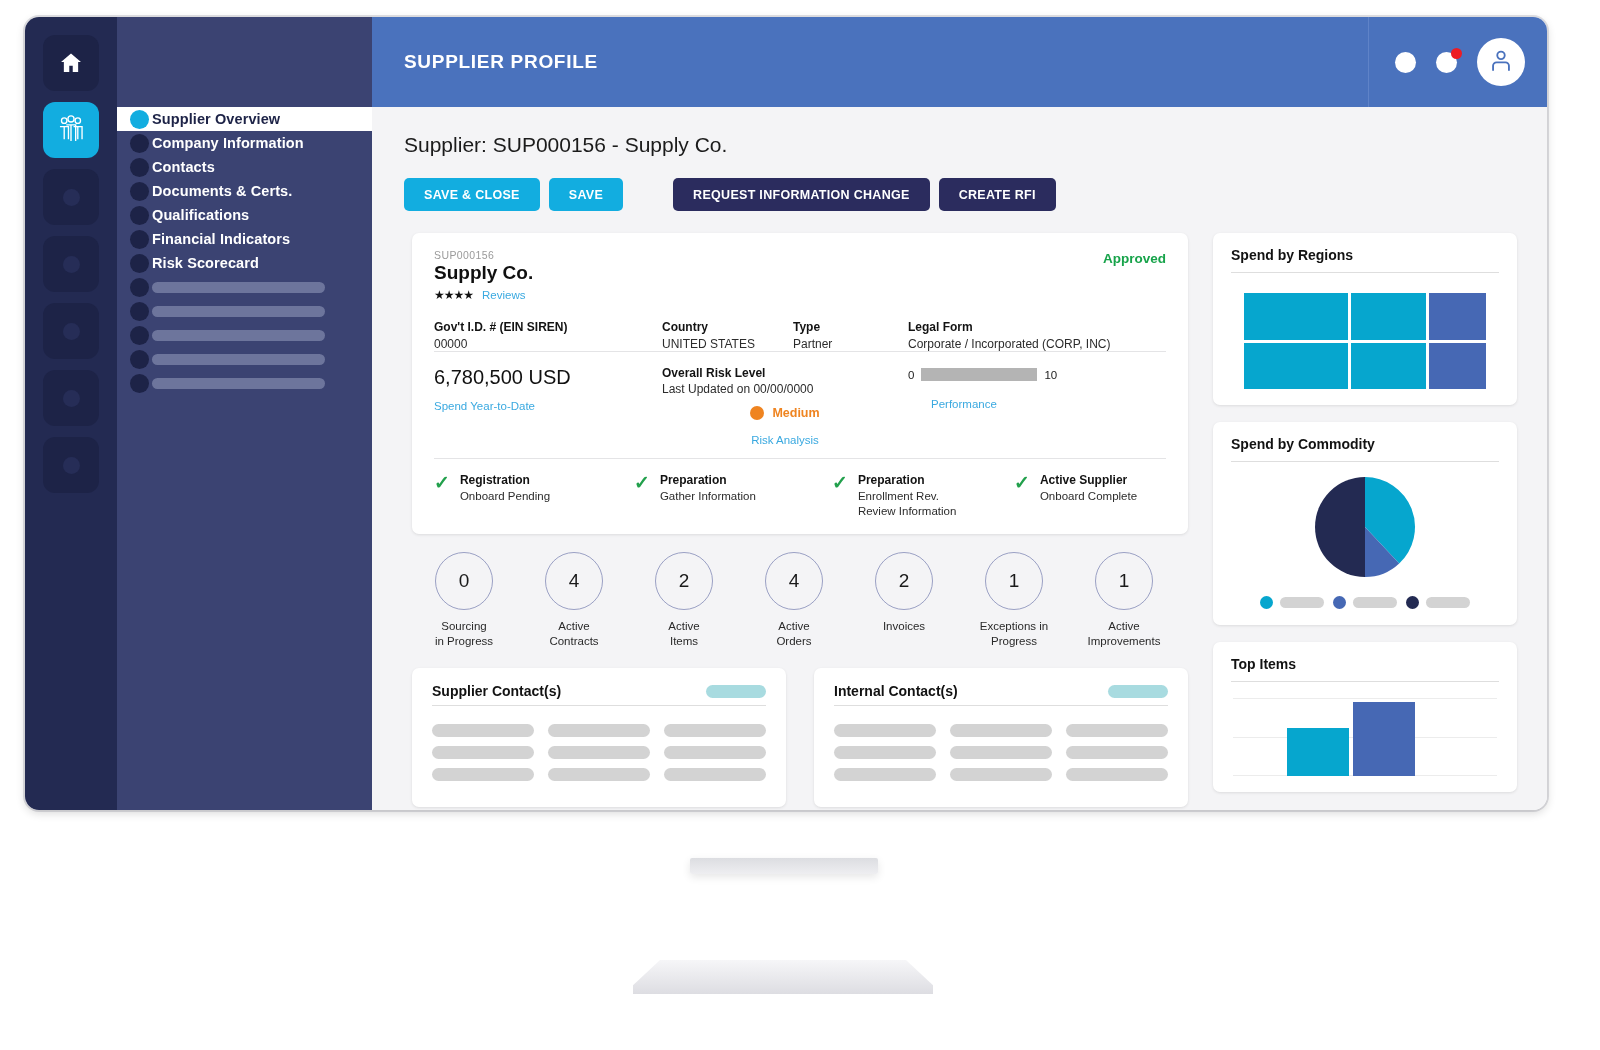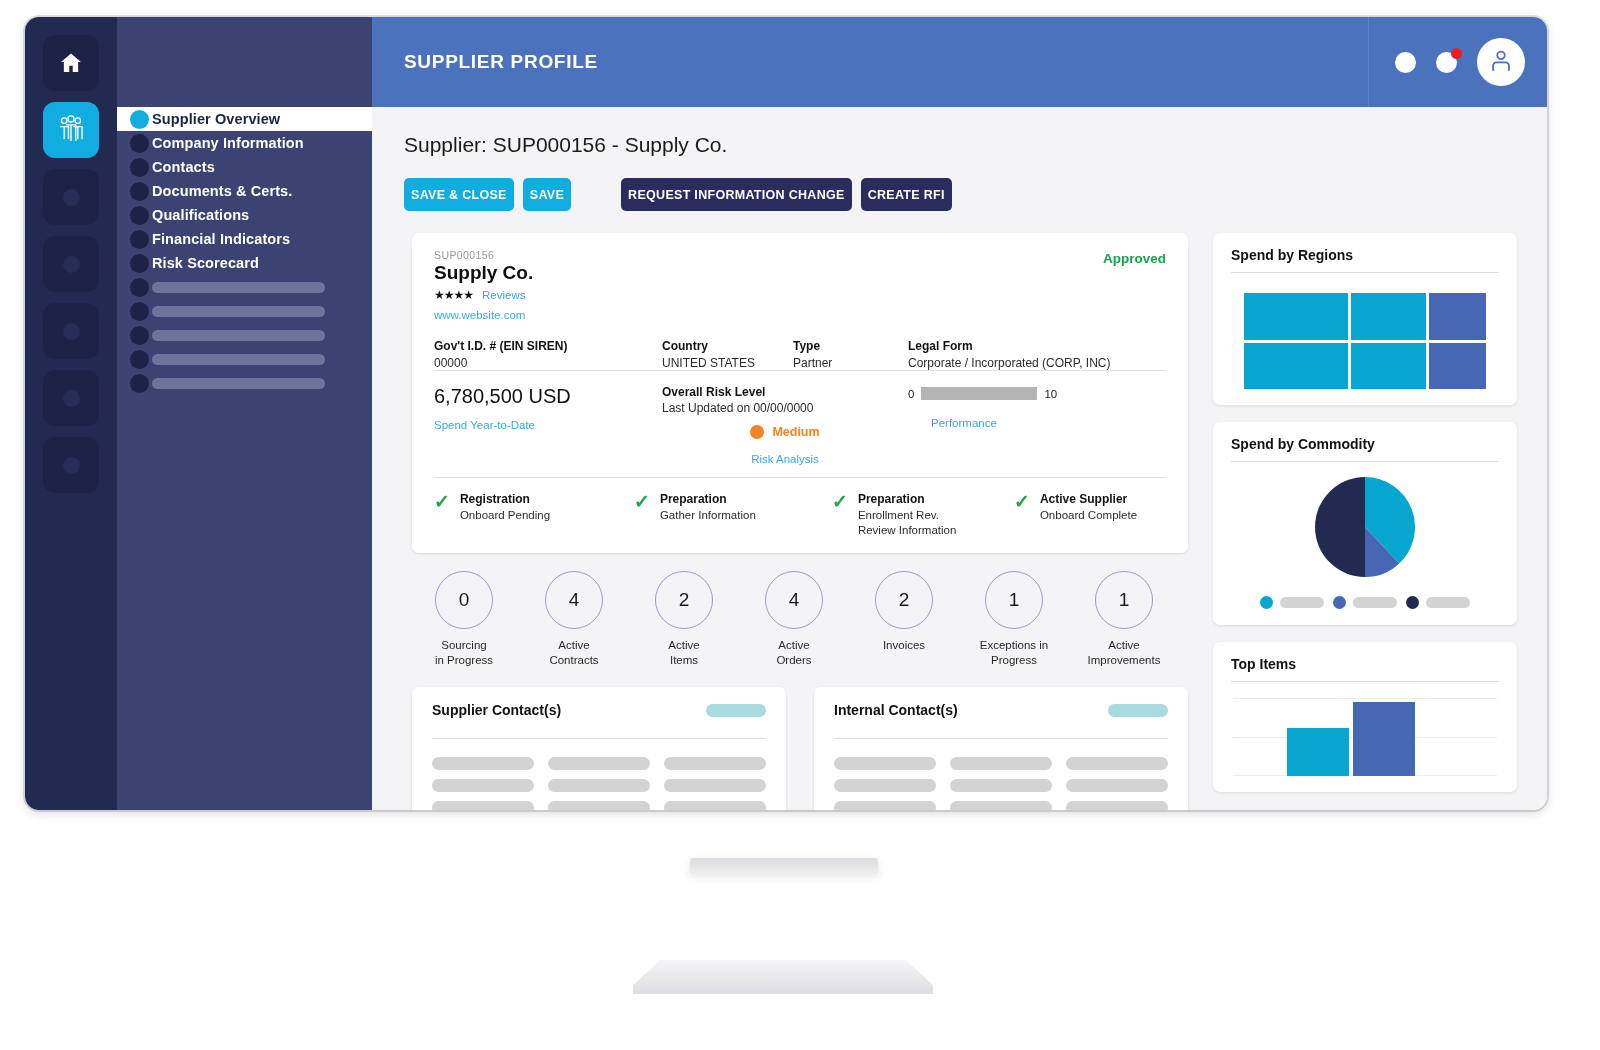--- a/index.html
+++ b/index.html
@@ -94,21 +94,21 @@
   }
 
   #page { flex: 1; padding: 26px 30px 0 32px; overflow: hidden; }
 
   #page-title { font-size: 21px; color: #1b1b1b; margin-bottom: 21px; }
 
   #btn-row { display: flex; align-items: center; gap: 9px; margin-bottom: 22px; }
   .btn {
     border: none; border-radius: 5px; color: #fff;
     font-family: inherit; font-size: 12.5px; font-weight: bold;
-    letter-spacing: .3px; cursor: pointer; height: 33px; padding: 0 7px;
+    letter-spacing: .3px; cursor: pointer; height: 33px; padding: 0 20px;
   }
   .btn.cyan { background: #12ade0; }
   .btn.navy { background: #2b2c5e; }
   .btn-gap { width: 32px; }
 
   #cols { display: flex; gap: 17px; align-items: flex-start; }
   #col-main { flex: 1; min-width: 0; }
   #col-side { width: 312px; flex: none; }
 
   .card { background: #fff; border-radius: 7px; box-shadow: 0 1px 3px rgba(0,0,0,.10); margin-left: 8px; }
@@ -157,21 +157,21 @@
     width: 58px; height: 58px; border-radius: 50%;
     border: 1px solid #9aa0c4; margin: 0 auto;
     display: flex; align-items: center; justify-content: center;
     font-size: 19px; color: #1a1a1a;
   }
   .kpi-label { font-size: 11.5px; color: #2a2a2a; margin-top: 9px; line-height: 1.28; }
 
   
   #contacts { display: flex; gap: 20px; }
   .contact-card { flex: 1; padding: 15px 20px 26px 20px; }
-  .contact-head { display: flex; align-items: center; justify-content: space-between; padding-bottom: 20px; border-bottom: 1px solid #dedede; }
+  .contact-head { display: flex; align-items: center; justify-content: space-between; padding-bottom: 6px; border-bottom: 1px solid #dedede; }
   .contact-title { font-size: 14px; font-weight: bold; color: #121212; }
   .contact-pill { width: 60px; height: 13px; border-radius: 7px; background: #a8dbe0; }
   .contact-grid { margin-top: 18px; display: grid; grid-template-columns: repeat(3,1fr); gap: 9px 14px; }
   .ghost-bar { height: 13px; border-radius: 7px; background: #d3d3d3; }
 
   
   .panel { padding: 14px 18px 16px 18px; margin-bottom: 17px; }
   .panel-title { font-size: 14px; font-weight: bold; color: #121212; padding-bottom: 9px; border-bottom: 1px solid #dedede; }
 
   
@@ -322,21 +322,20 @@
 
           <div id="col-main">
 
             <div class="card" id="profile-card">
               <div id="sup-code">SUP000156</div>
               <div id="sup-name">Supply Co.</div>
               <div id="rating-row">
                 <span id="stars">★★★★</span>
                 <span class="link">Reviews</span>
               </div>
-              <span class="link" id="website">www.website.com</span>
               <div id="approved">Approved</div>
 
               <div id="fact-row">
                 <div class="fact" style="width:228px">
                   <div class="fact-k">Gov't I.D. # (EIN SIREN)</div>
                   <div class="fact-v">00000</div>
                 </div>
                 <div class="fact" style="width:131px">
                   <div class="fact-k">Country</div>
                   <div class="fact-v">UNITED STATES</div>

